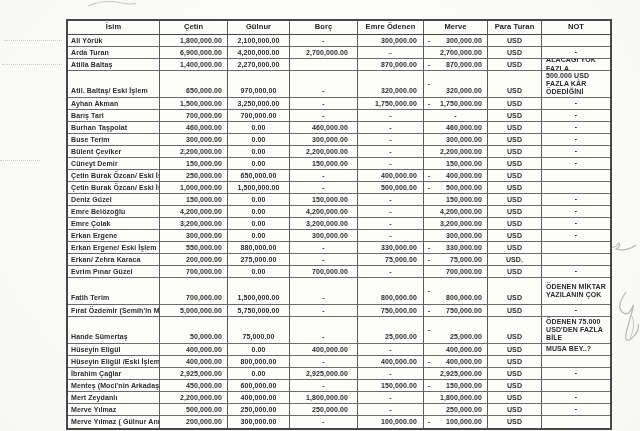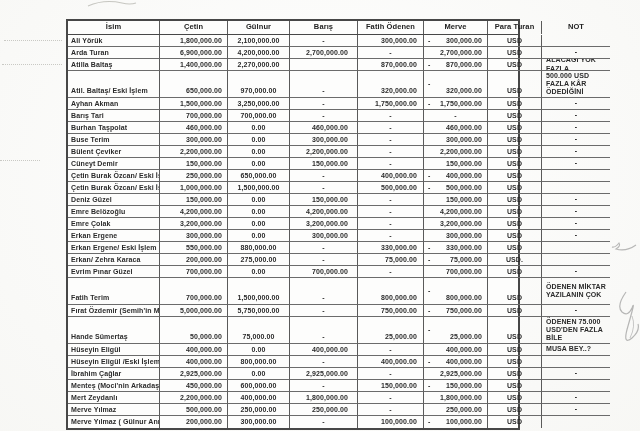--- a/index.html
+++ b/index.html
@@ -13,21 +13,21 @@
   #page{
     position:absolute;inset:0;
     background:
       radial-gradient(ellipse at 50% 40%, rgba(255,255,255,0.9), rgba(244,244,241,0.6)),
       #fcfcfa;
   }
   
   .scan-dots{position:absolute;border-top:1px dotted #c9c9c4;height:0;}
   
   #ledger{
-    position:absolute;left:66px;top:19px;width:454px;
+    position:absolute;left:66px;top:19px;width:546px;
     border:2px solid #474747;
     background:#fdfdfc;
     box-sizing:border-box;
   }
   .row{
     display:grid;
     grid-template-columns:92px 68px 62px 68px 66px 64px 54px 68px;
     height:12px;
     box-sizing:border-box;
   }
@@ -70,22 +70,22 @@
 
   <div class="scan-dots" style="left:4px;top:40px;width:58px;"></div>
   <div class="scan-dots" style="left:2px;top:64px;width:60px;"></div>
   <div class="scan-dots" style="left:0px;top:160px;width:40px;"></div>
 
   <div id="ledger">
     <div class="row header">
       <div class="cell">İsim</div>
       <div class="cell">Çetin</div>
       <div class="cell">Gülnur</div>
-      <div class="cell">Barış</div>
-      <div class="cell">Fatih Ödenen</div>
+      <div class="cell">Borç</div>
+      <div class="cell">Emre Ödenen</div>
       <div class="cell">Merve</div>
       <div class="cell">Para Turan</div>
       <div class="cell">NOT</div>
     </div>
     <div class="rows" id="rows">
         <div class="row">
       <div class="cell c-name">Ali Yörük</div>
       <div class="cell c-alinan">1,800,000.00</div>
       <div class="cell c-odenen">2,100,000.00</div>
       <div class="cell c-borc dash">-</div>

